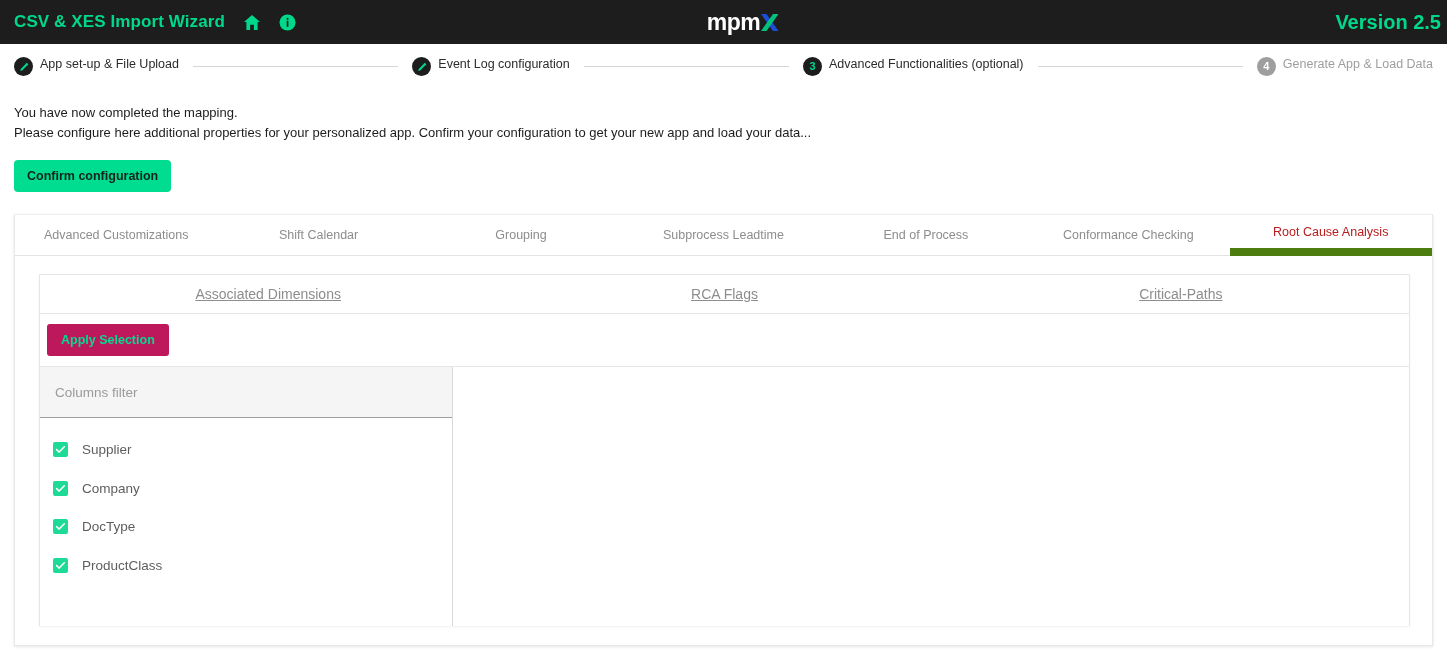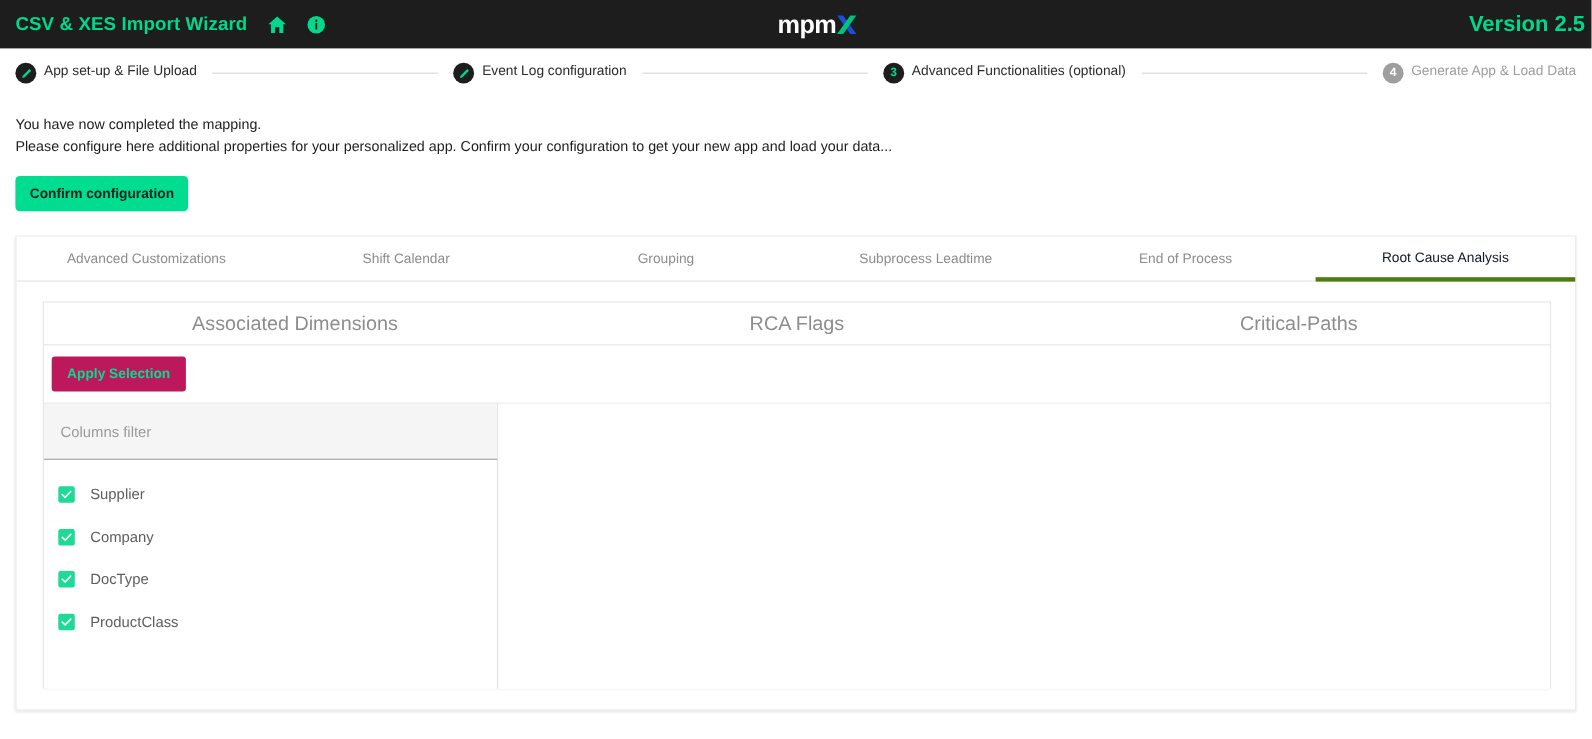--- a/index.html
+++ b/index.html
@@ -158,22 +158,22 @@
     align-items: center;
     justify-content: center;
     font-size: 12.5px;
     color: #8d8d8d;
     cursor: pointer;
     border-bottom: 2px solid transparent;
     margin-bottom: -1px;
     white-space: nowrap;
   }
   .tab.active {
-    color: #0f172a;
-    border-bottom: 4px solid #4d7c0f;
+    color: #b91c1c;
+    border-bottom: 8px solid #4d7c0f;
   }
 
   
   .inner-card {
     margin: 18px 22px 0 24px;
     border: 1px solid #e6e6e6;
     border-bottom: none;
     background: #fff;
     box-shadow: 0 1px 2px rgba(0,0,0,.06);
     height: 352px;
@@ -184,24 +184,25 @@
     display: flex;
     height: 39px;
     border-bottom: 1px solid #e6e6e6;
     flex: 0 0 auto;
   }
   .subtab {
     flex: 1 1 0;
     display: flex;
     align-items: center;
     justify-content: center;
-    font-size: 18px;
+    font-size: 14px;
     color: #8d8d8d;
     cursor: pointer;
     white-space: nowrap;
+    text-decoration: underline;
   }
 
   .apply-row {
     height: 53px;
     flex: 0 0 auto;
     display: flex;
     align-items: center;
     padding-left: 7px;
     border-bottom: 1px solid #e6e6e6;
   }
@@ -360,20 +361,21 @@
 </div>
 
 <div class="outer-card">
 
   <div class="tabbar">
     <div class="tab">Advanced Customizations</div>
     <div class="tab">Shift Calendar</div>
     <div class="tab">Grouping</div>
     <div class="tab">Subprocess Leadtime</div>
     <div class="tab">End of Process</div>
+    <div class="tab">Conformance Checking</div>
     <div class="tab active">Root Cause Analysis</div>
   </div>
 
   <div class="inner-card">
 
     <div class="subtabbar">
       <div class="subtab">Associated Dimensions</div>
       <div class="subtab">RCA Flags</div>
       <div class="subtab">Critical-Paths</div>
     </div>

